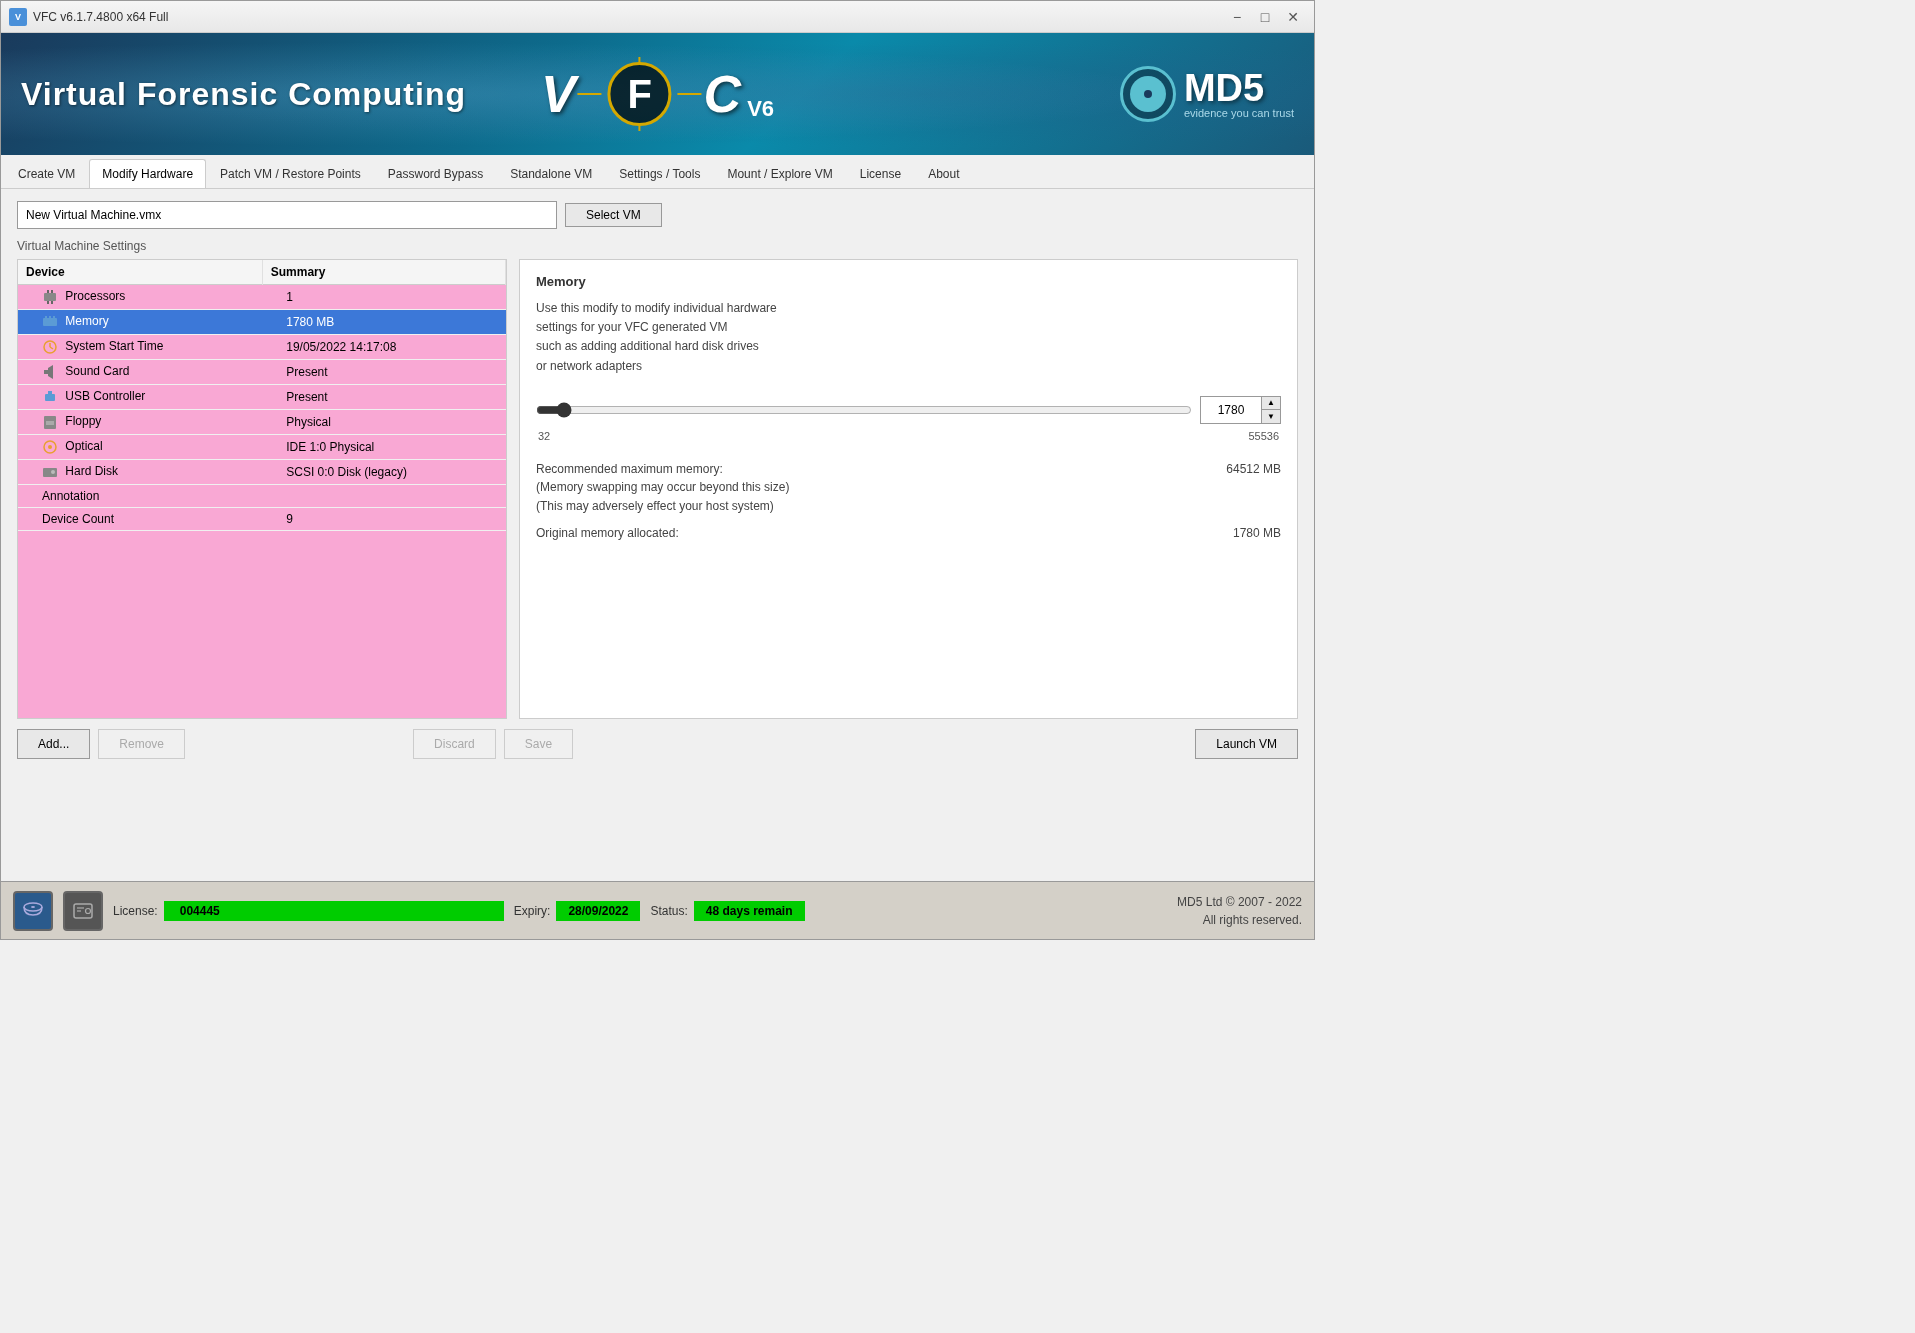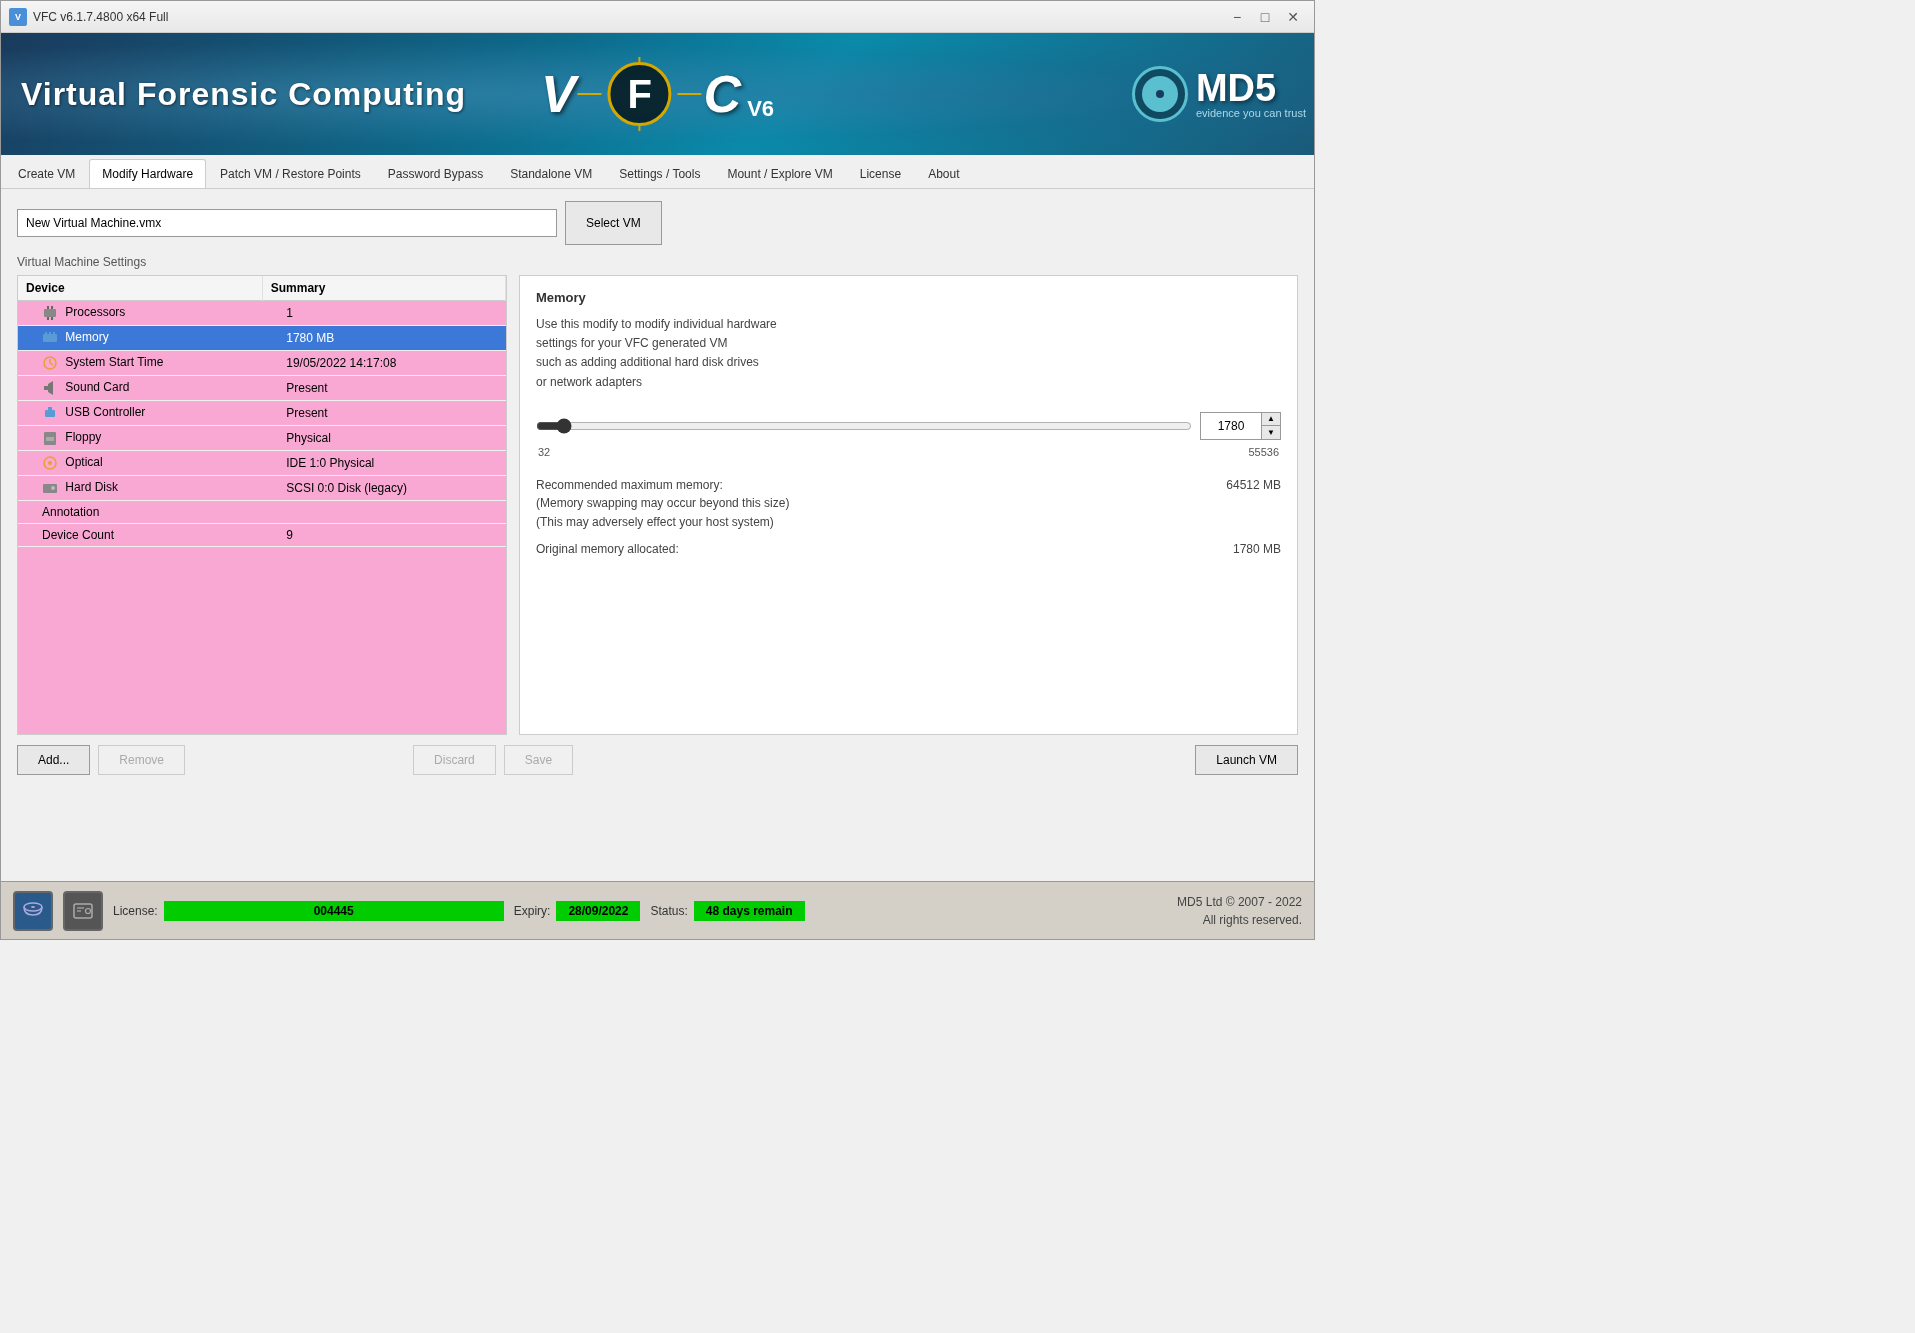--- a/index.html
+++ b/index.html
@@ -157,21 +157,21 @@
     .vfc-v6 {
       font-size: 22px;
       font-weight: bold;
       color: white;
       margin-left: 6px;
       align-self: flex-end;
       margin-bottom: 4px;
     }
     .banner-right {
       position: absolute;
-      right: 8px;
+      right: 20px;
       z-index: 1;
       display: flex;
       align-items: center;
       gap: 12px;
     }
     .md5-logo {
       display: flex;
       align-items: center;
     }
     .md5-circle {
@@ -264,21 +264,21 @@
       background: white;
       font-size: 12px;
       height: 28px;
     }
     .select-vm-btn {
       padding: 4px 20px;
       background: #e8e8e8;
       border: 1px solid #999;
       cursor: pointer;
       font-size: 12px;
-      height: 44px;
+      height: 24px;
     }
 
     .vm-settings-label {
       font-size: 12px;
       color: #555;
       margin-bottom: 6px;
     }
 
     .content-area {
       display: flex;
@@ -483,21 +483,20 @@
       font-size: 12px;
       color: #333;
     }
     .license-badge {
       background: #00cc00;
       color: #000;
       padding: 3px 16px;
       font-size: 12px;
       font-weight: 600;
       min-width: 340px;
-      text-align: center;
     }
     .expiry-section {
       display: flex;
       align-items: center;
       gap: 6px;
       font-size: 12px;
       color: #333;
     }
     .expiry-badge {
       background: #00cc00;

